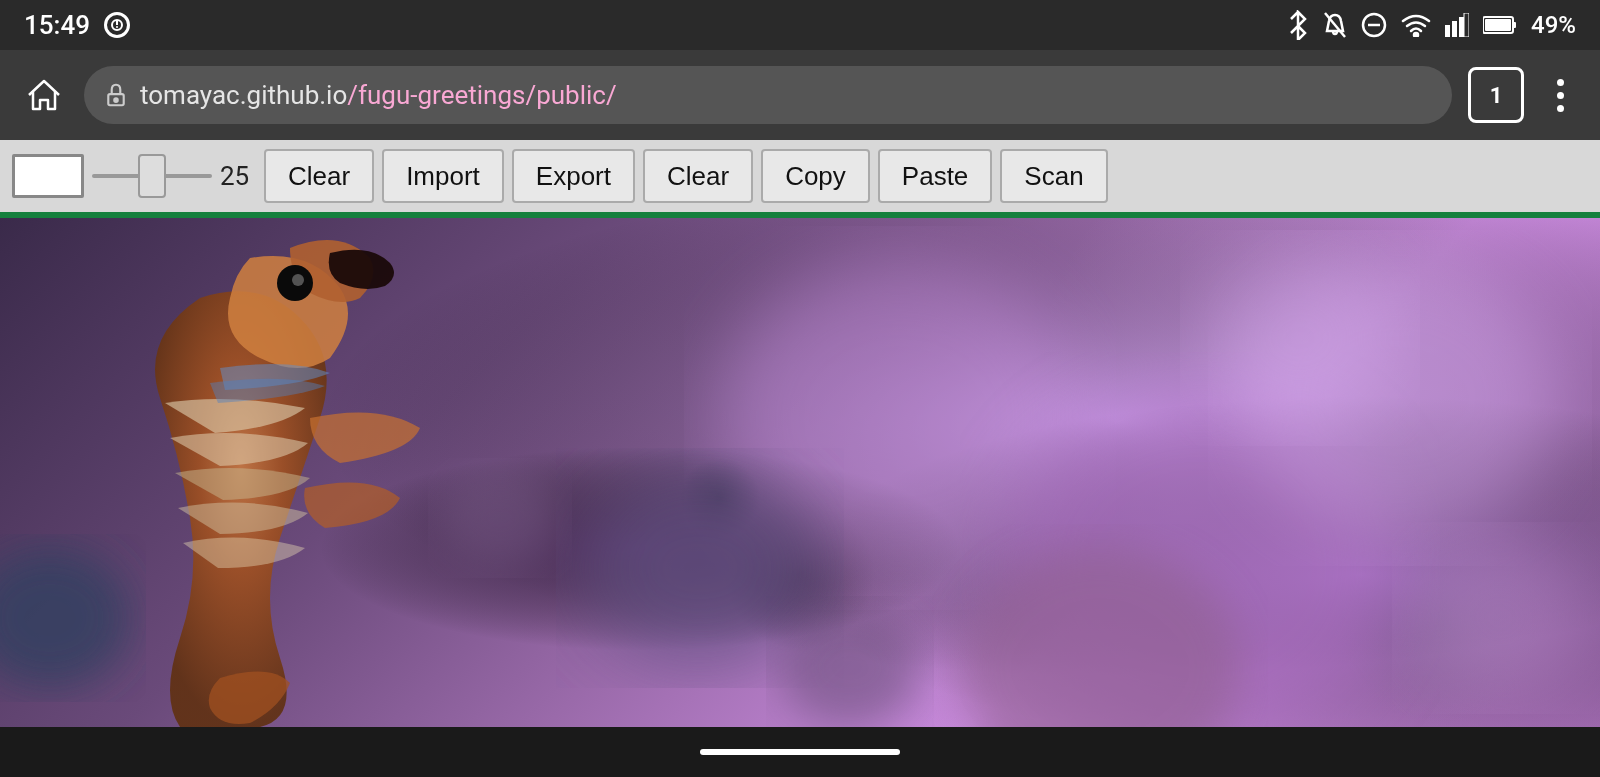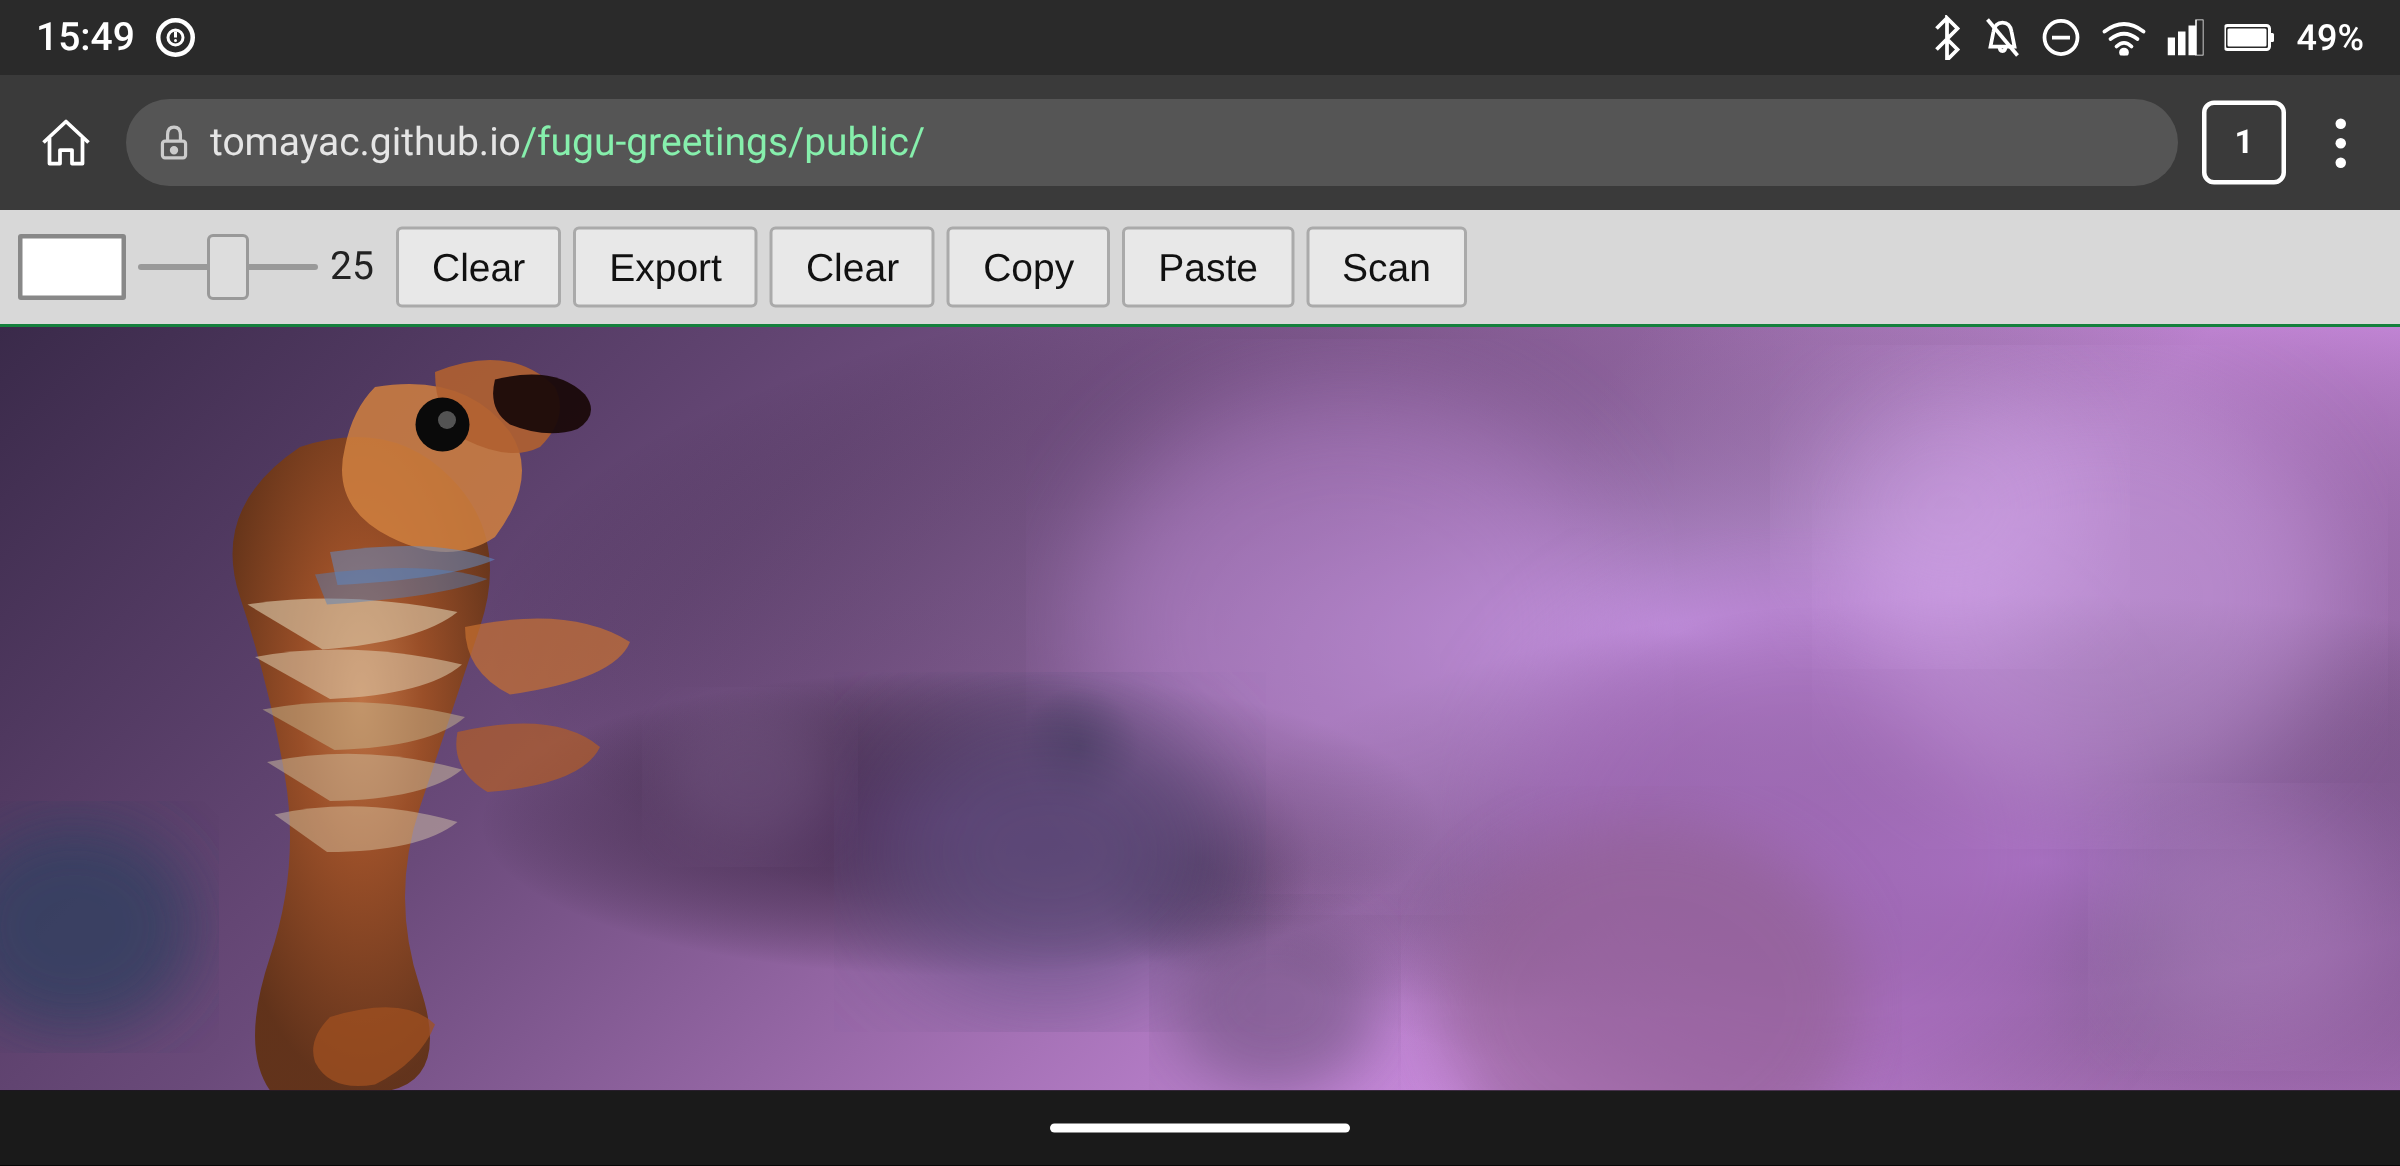--- a/index.html
+++ b/index.html
@@ -86,21 +86,21 @@
       flex-shrink: 0;
     }
     .url-text {
       font-size: 26px;
       color: #eee;
     }
     .url-text .domain {
       color: #e5e5e5;
     }
     .url-text .path {
-      color: #86efac;
+      color: #f9a8d4;
     }
     .tab-btn {
       width: 56px;
       height: 56px;
       border: 3px solid #fff;
       border-radius: 8px;
       display: flex;
       align-items: center;
       justify-content: center;
       flex-shrink: 0;
@@ -129,21 +129,21 @@
 
     
     .toolbar {
       width: 100%;
       height: 78px;
       background: #d8d8d8;
       display: flex;
       align-items: center;
       padding: 0 12px;
       gap: 8px;
-      border-bottom: 2px solid #15803d;
+      border-bottom: 6px solid #15803d;
     }
     .color-swatch {
       width: 72px;
       height: 44px;
       border: 3px solid #888;
       background: #fff;
       flex-shrink: 0;
       border-radius: 2px;
     }
     .slider-container {
@@ -329,20 +329,21 @@
 <div class="toolbar">
   <div class="color-swatch"></div>
   <div class="slider-container">
     <div class="slider-track">
       <div class="slider-thumb"></div>
     </div>
   </div>
   <span class="slider-value">25</span>
 
   <button class="toolbar-btn">Clear</button>
+  <button class="toolbar-btn">Import</button>
   <button class="toolbar-btn">Export</button>
   <button class="toolbar-btn">Clear</button>
   <button class="toolbar-btn">Copy</button>
   <button class="toolbar-btn">Paste</button>
   <button class="toolbar-btn">Scan</button>
 </div>
 
 <div class="main-content">
   <div class="fish-bg">
     <svg class="fish-svg" viewBox="0 0 1600 509" xmlns="http://www.w3.org/2000/svg" preserveAspectRatio="xMidYMid slice">

